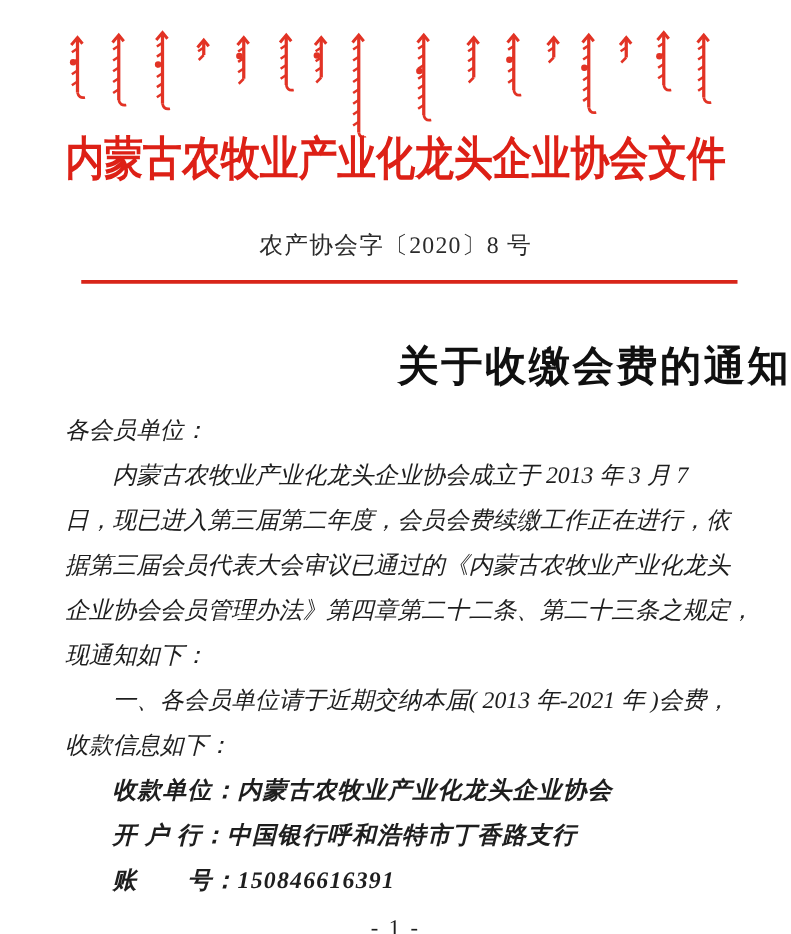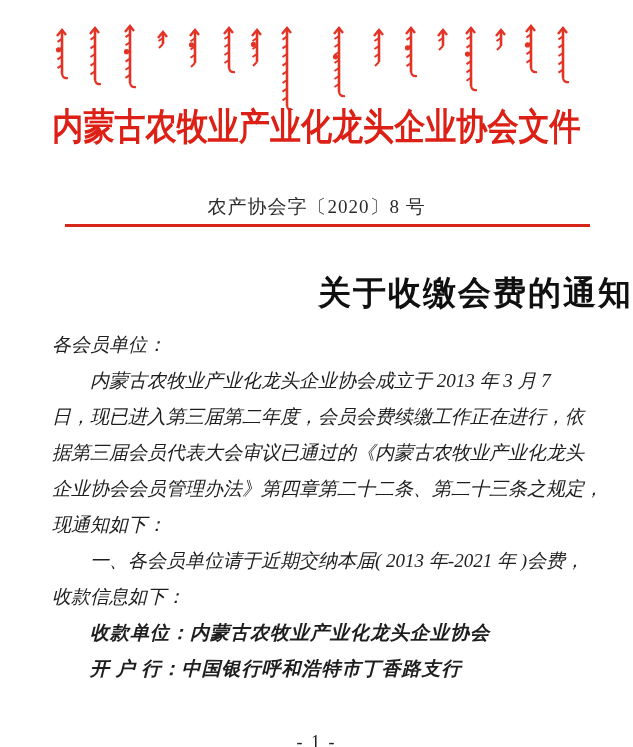--- a/index.html
+++ b/index.html
@@ -8,21 +8,21 @@
     background:#ffffff; overflow:hidden;
     font-family:"Liberation Serif","DejaVu Serif",serif; color:#1e1e1e;
   }
   .mongol-banner { position:absolute; top:8px; left:0; width:100%; text-align:center; }
   .org-title {
     position:absolute; top:86px; left:0; width:100%; text-align:center;
     font-size:37px; font-weight:bold; color:#dd2016; white-space:nowrap;
     transform:scaleX(0.84); transform-origin:50% 50%;
   }
   .doc-number {
-    position:absolute; top:178px; left:0; width:100%; text-align:center;
+    position:absolute; top:167px; left:0; width:100%; text-align:center;
     font-size:19px; color:#2b2b2b; letter-spacing:1px;
   }
   .red-rule { position:absolute; top:208px; left:65px; width:525px; height:3px; background:#d8251a; }
   .notice-title {
     position:absolute; top:255px; left:0; width:100%; text-align:right;
     margin:0; font-size:33px; font-weight:700; letter-spacing:2px; color:#101010;
   }
   .doc-body { position:absolute; top:311px; left:52px; width:550px; font-size:19px; line-height:36px; }
   .doc-line { white-space:pre;font-style:italic; }
   .doc-line.indent { text-indent:2em; }
@@ -175,16 +175,17 @@
       <div class="doc-line">各会员单位：</div>
       <div class="doc-line indent">内蒙古农牧业产业化龙头企业协会成立于 2013 年 3 月 7</div>
       <div class="doc-line">日，现已进入第三届第二年度，会员会费续缴工作正在进行，依</div>
       <div class="doc-line">据第三届会员代表大会审议已通过的《内蒙古农牧业产业化龙头</div>
       <div class="doc-line">企业协会会员管理办法》第四章第二十二条、第二十三条之规定，</div>
       <div class="doc-line">现通知如下：</div>
       <div class="doc-line indent">一、各会员单位请于近期交纳本届( 2013 年-2021 年 )会费，</div>
       <div class="doc-line">收款信息如下：</div>
       <div class="doc-line indent bold">收款单位：内蒙古农牧业产业化龙头企业协会</div>
       <div class="doc-line indent bold">开 户 行：中国银行呼和浩特市丁香路支行</div>
+      <div class="doc-line indent bold">账　　号：150846616391</div>
     </div>
 
   <div class="page-footer">- 1 -</div>
 </div>
 
 </body></html>

